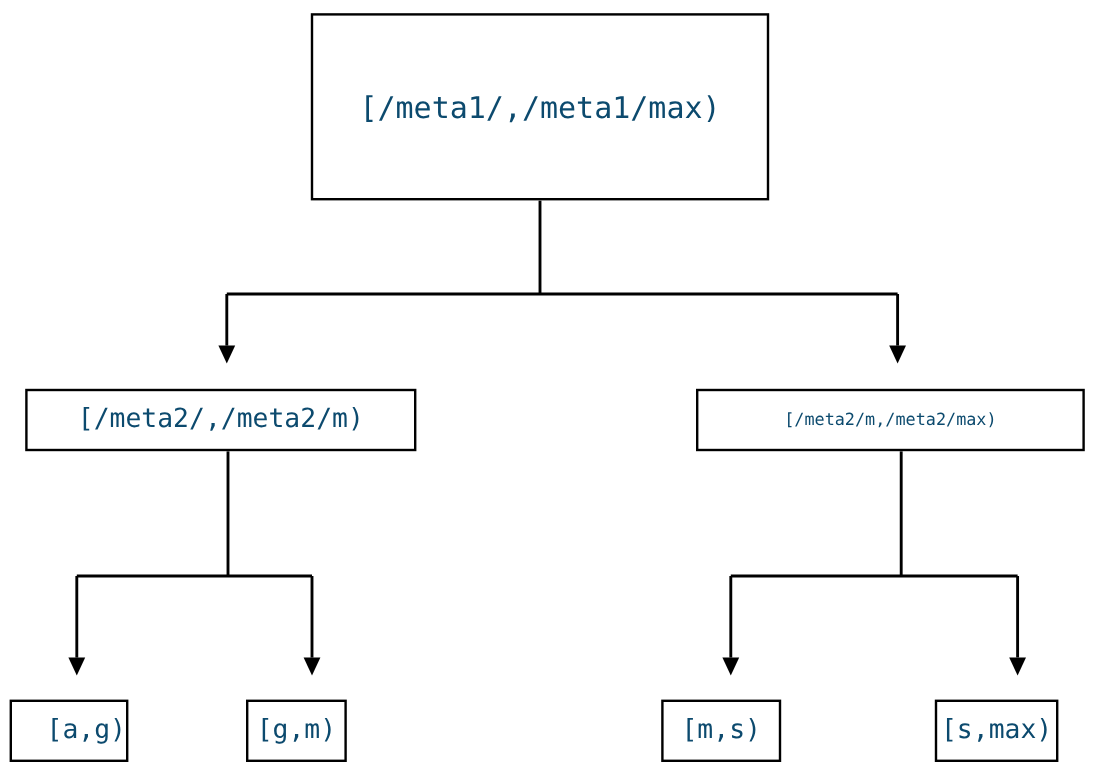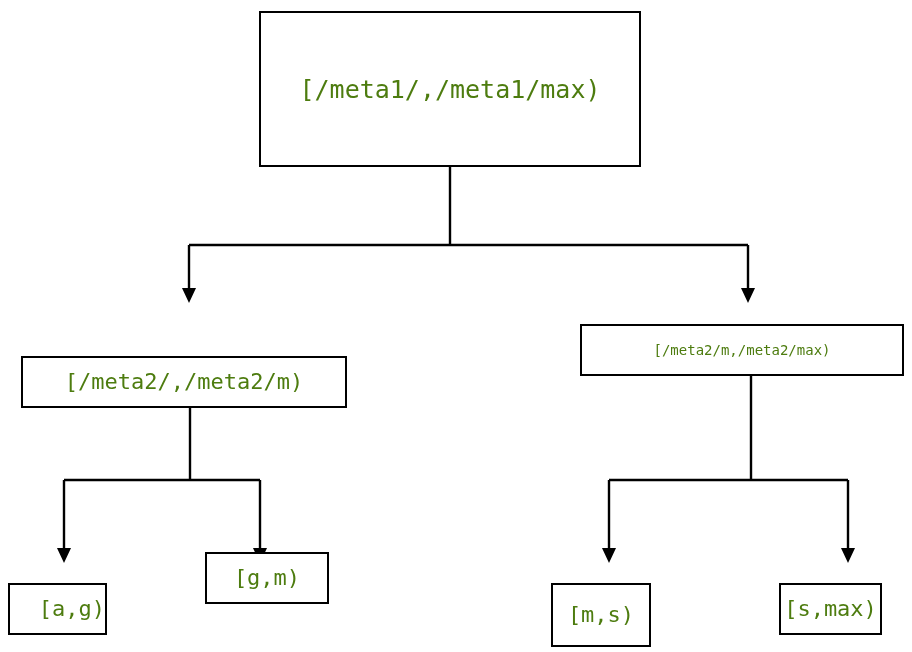--- a/index.html
+++ b/index.html
@@ -17,21 +17,21 @@
     font-family: "DejaVu Sans Mono", "Liberation Mono", monospace;
   }
   .node {
     position: absolute;
     box-sizing: border-box;
     border: 2px solid #000000;
     background: #ffffff;
     display: flex;
     align-items: center;
     justify-content: center;
-    color: #4d7c0f;
+    color: #0c4a6e;
     white-space: nowrap;
     letter-spacing: 0px;
   }
   .node-label {
     display: block;
     line-height: 1;
   }
   
   #node-root {
     left: 259px;
@@ -39,49 +39,48 @@
     width: 382px;
     height: 156px;
     font-size: 25px;
   }
   #node-mid-left {
     left: 21px;
     top: 324px;
     width: 326px;
     height: 52px;
     font-size: 22px;
-    margin-top: 32px;
   }
   #node-mid-right {
     left: 580px;
     top: 324px;
     width: 324px;
     height: 52px;
     font-size: 14px;
   }
   #node-leaf-ag {
     left: 8px;
     top: 583px;
     width: 99px;
     height: 52px;
     font-size: 22px;
     justify-content: flex-end;
   }
   #node-leaf-gm {
     left: 205px;
-    top: 552px;
-    width: 124px;
+    top: 583px;
+    width: 84px;
     height: 52px;
     font-size: 22px;
   }
   #node-leaf-ms {
     left: 551px;
     top: 583px;
     width: 100px;
-    height: 64px;
+    height: 52px;
     font-size: 22px;
   }
   #node-leaf-smax {
     left: 779px;
     top: 583px;
     width: 103px;
     height: 52px;
     font-size: 22px;
   }
   

